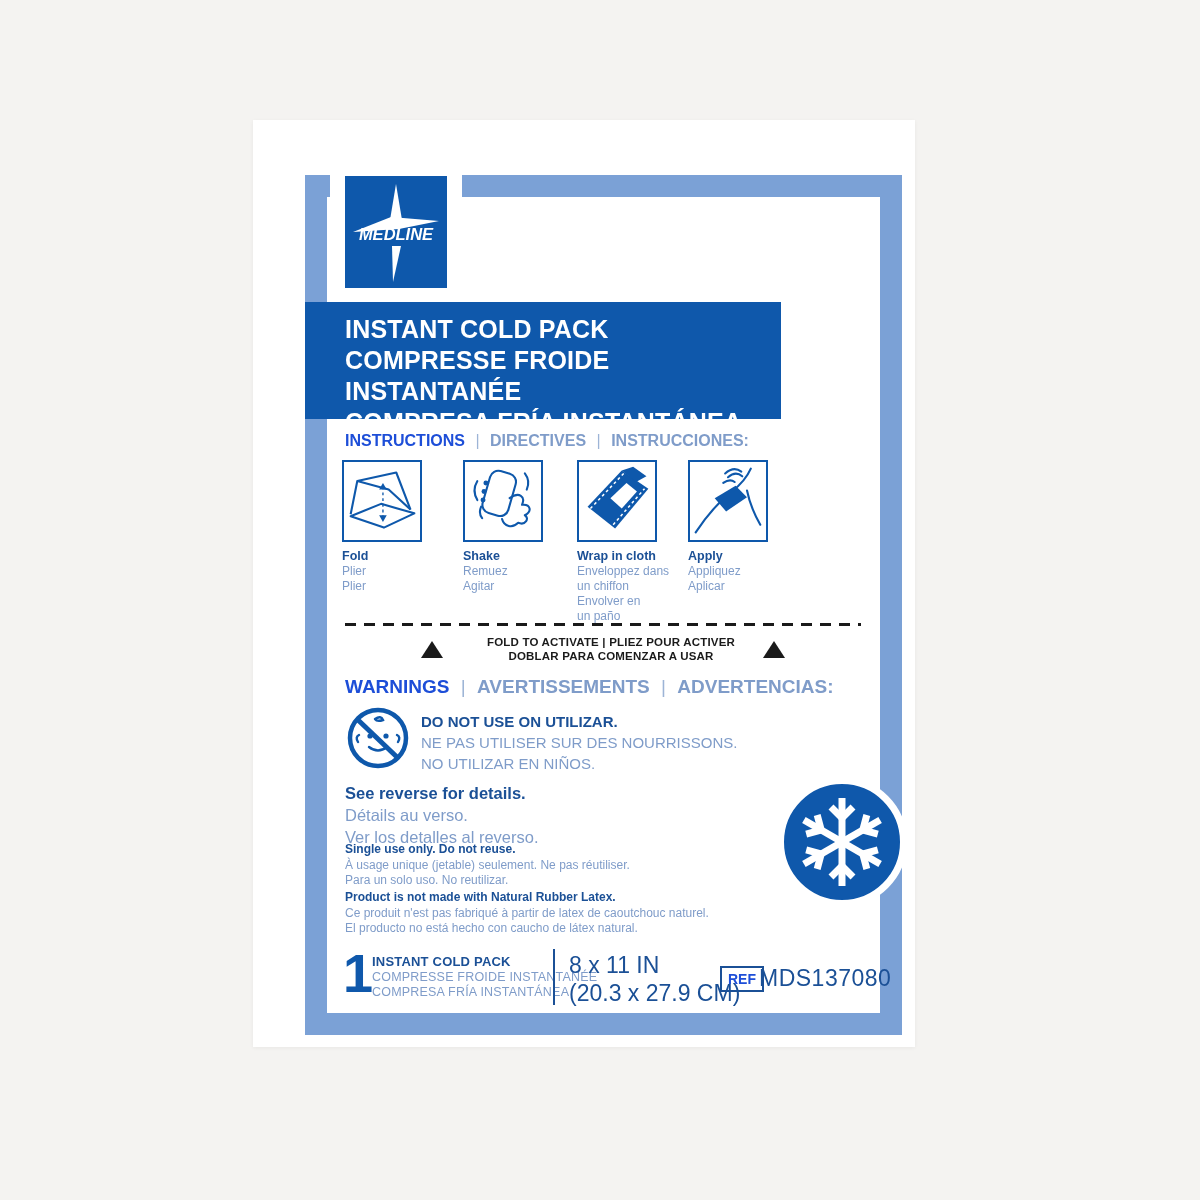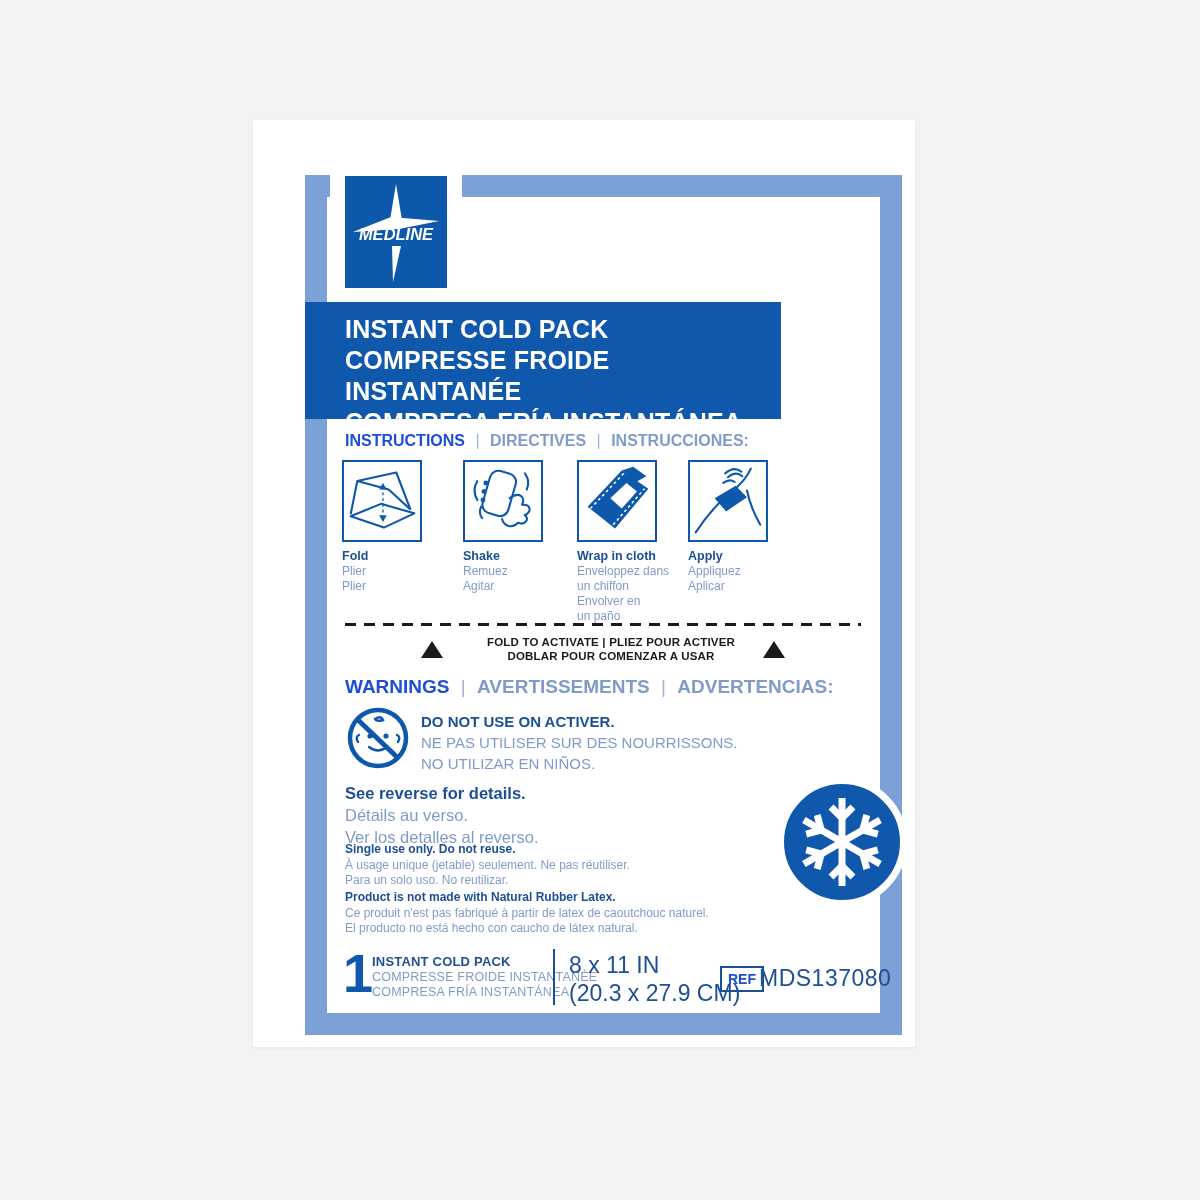--- a/index.html
+++ b/index.html
@@ -179,21 +179,21 @@
         <div class="step-sub">Aplicar</div>
       </div>
     </div>
 
     <div class="dashed-line"></div>
 
     <div class="activate">
       <div class="tri-up"></div>
       <div class="activate-text">
         <div>FOLD TO ACTIVATE | PLIEZ POUR ACTIVER</div>
-        <div>DOBLAR POUR COMENZAR A USAR</div>
+        <div>DOBLAR PARA COMENZAR A USAR</div>
       </div>
       <div class="tri-up"></div>
     </div>
 
     <div class="h-row warnings-heading">
       <span class="h-strong">WARNINGS</span>
       <span class="h-sep">|</span>
       <span class="h-light">AVERTISSEMENTS</span>
       <span class="h-sep">|</span>
       <span class="h-light">ADVERTENCIAS:</span>
@@ -208,21 +208,21 @@
             <path d="M24 42 q9 7 18 0"></path>
             <path d="M14 30 q-4 2 -1 7"></path>
             <path d="M52 30 q4 2 1 7"></path>
           </g>
           <circle cx="25" cy="31" r="2.6" fill="#0e58ab"></circle>
           <circle cx="41" cy="31" r="2.6" fill="#0e58ab"></circle>
           <line x1="12" y1="14" x2="54" y2="54" stroke="#0e58ab" stroke-width="5"></line>
         </svg>
       </div>
       <div class="infant-text">
-        <div class="warn-strong">DO NOT USE ON ACTIVER.</div>
+        <div class="warn-strong">DO NOT USE ON UTILIZAR.</div>
         <div class="warn-light">NE PAS UTILISER SUR DES NOURRISSONS.</div>
         <div class="warn-light">NO UTILIZAR EN NIÑOS.</div>
       </div>
     </div>
 
     <div class="reverse-block">
       <div class="rev-strong">See reverse for details.</div>
       <div class="rev-light">Détails au verso.</div>
       <div class="rev-light">Ver los detalles al reverso.</div>
     </div>

